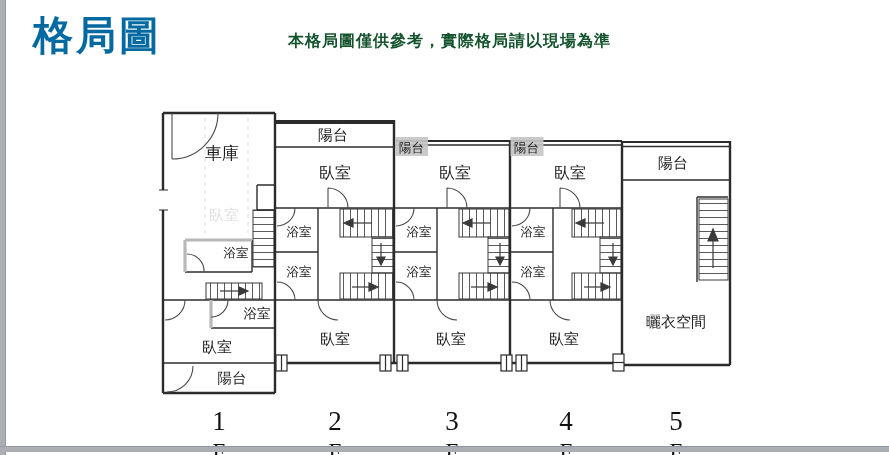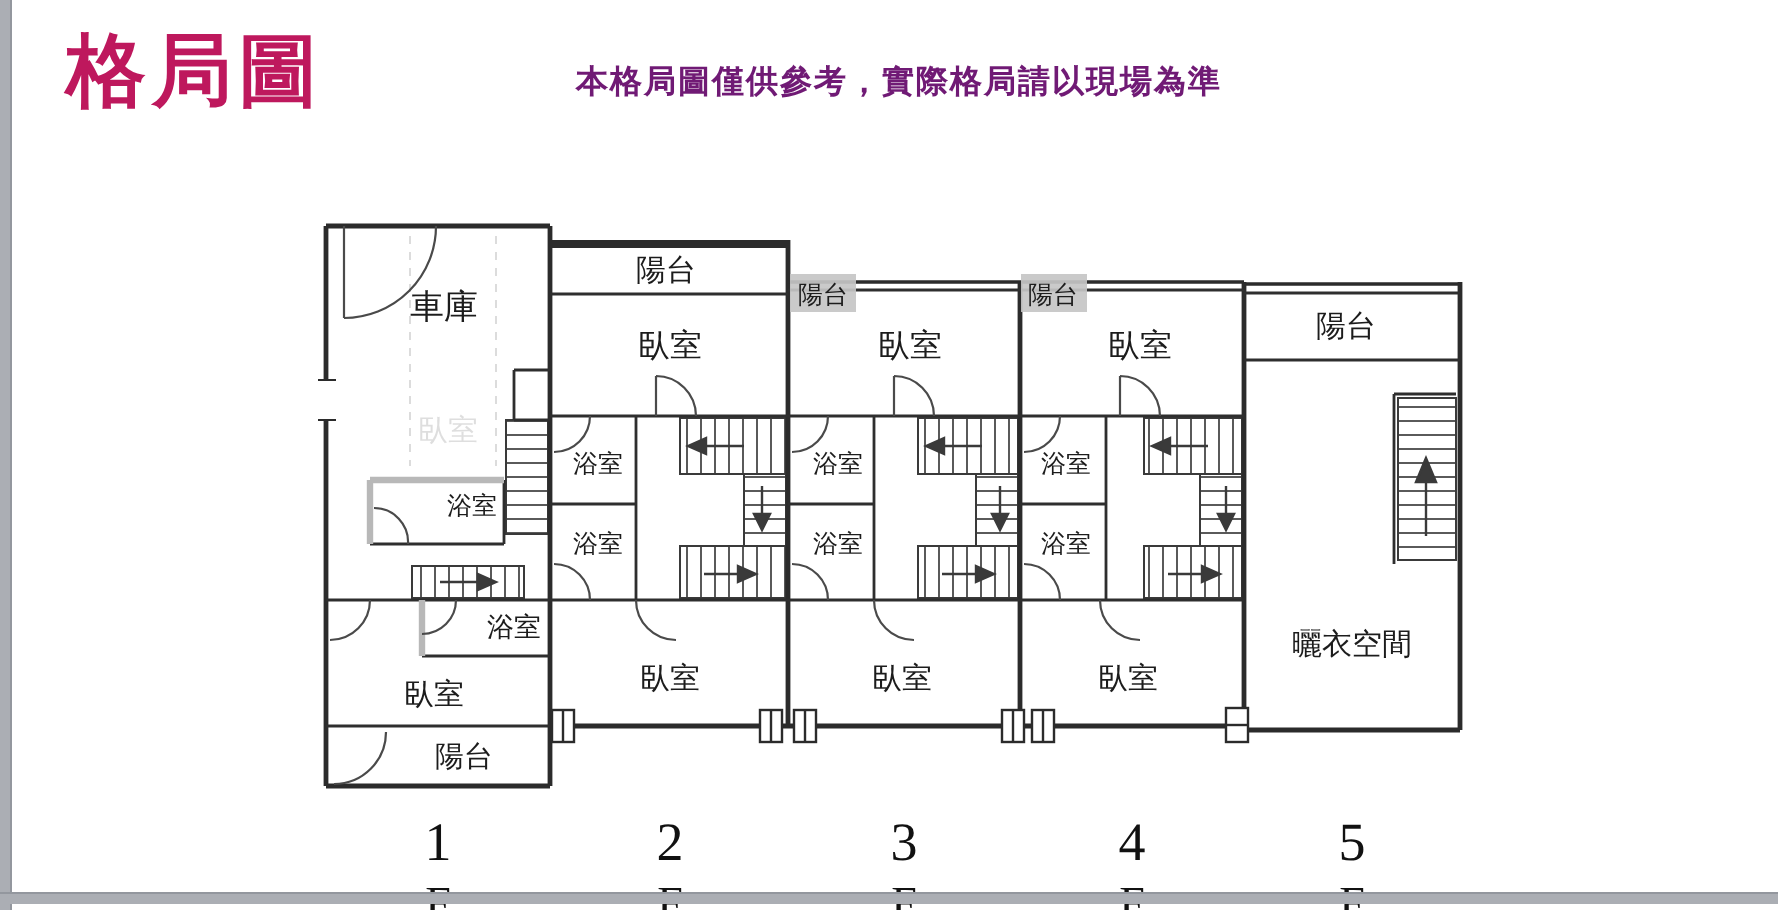--- a/index.html
+++ b/index.html
@@ -1,21 +1,21 @@
 <!DOCTYPE html>
 <html><head>
 <meta charset="utf-8">
 <style>
   html,body{margin:0;padding:0;background:#fff;}
   body{width:889px;height:455px;position:relative;overflow:hidden;
        font-family:"Liberation Sans",sans-serif;}
   .page-title{position:absolute;left:33px;top:8px;font-size:40px;font-weight:700;
-       letter-spacing:3px;color:#be185d;}
+       letter-spacing:3px;color:#0369a1;}
   .disclaimer{position:absolute;left:288px;top:31px;font-size:16px;font-weight:600;
-       color:#701a75;font-family:"Liberation Serif",serif;letter-spacing:1px;}
+       color:#14532d;font-family:"Liberation Serif",serif;letter-spacing:1px;}
   .edge-left{position:absolute;left:0;top:0;width:5px;height:455px;background:#abaeb4;
        border-right:1px solid #93979e;z-index:5;}
   .edge-bottom{position:absolute;left:0;top:446px;width:889px;height:5px;background:#abaeb4;
        border-top:1px solid #93979e;z-index:5;}
   svg.plan{position:absolute;left:0;top:0;z-index:1;}
   text.lbl{font-family:"Liberation Sans",sans-serif;fill:#1c1c1c;}
   text.num{font-family:"Liberation Serif",serif;fill:#111;}
 </style>
 </head>
 <body>

